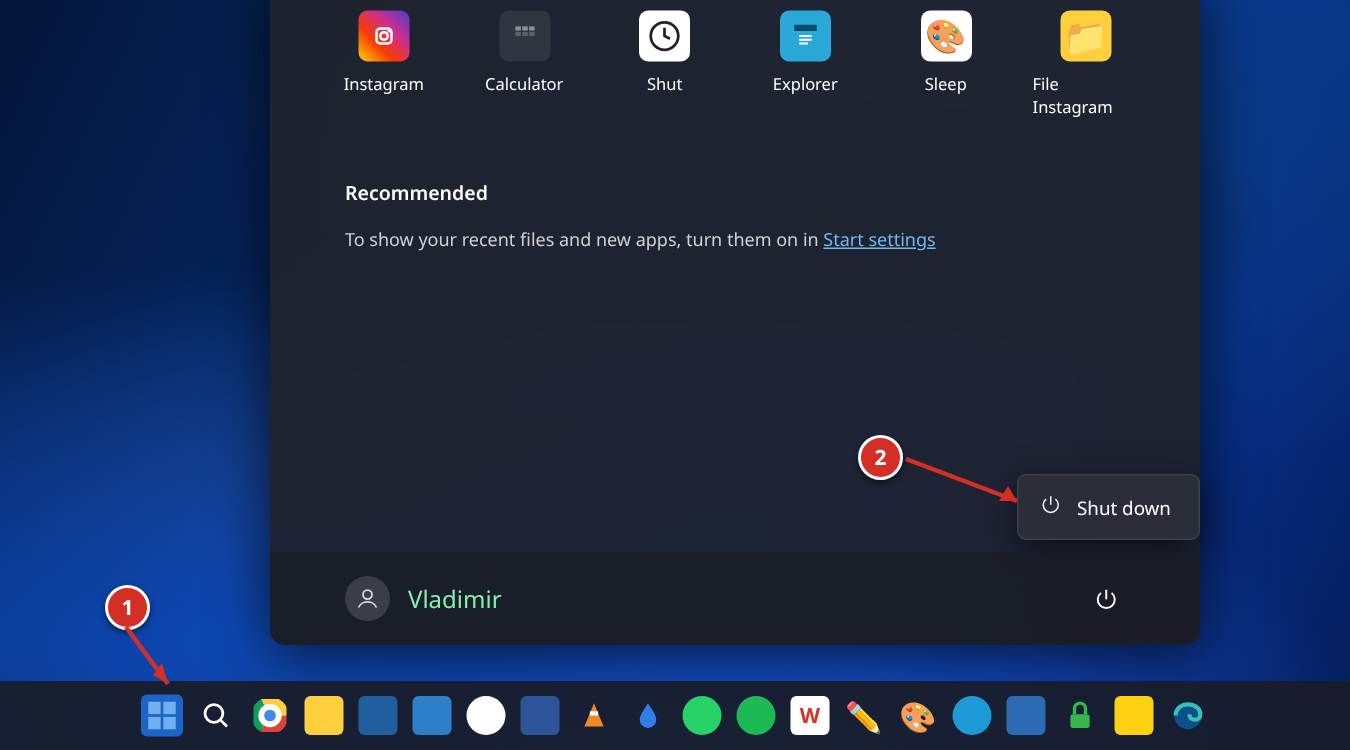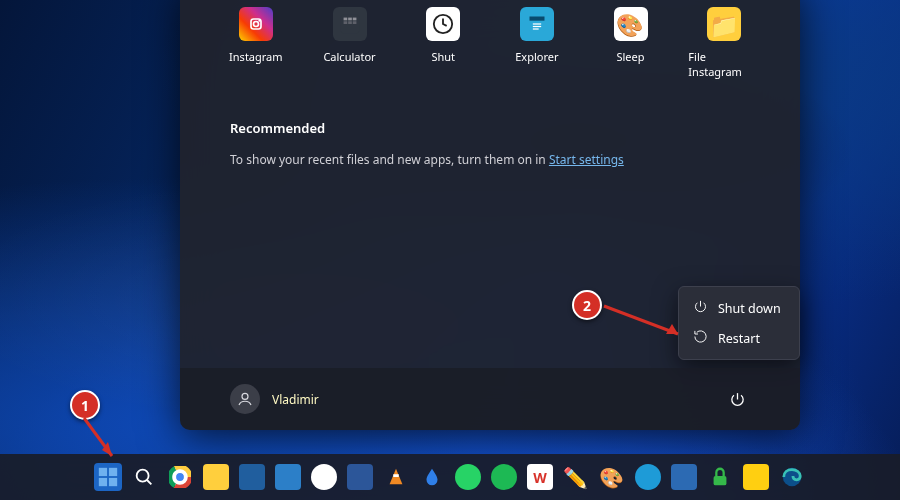--- a/index.html
+++ b/index.html
@@ -23,21 +23,21 @@
   .app-label{font-size:11px;color:#fff;}
   
   .section{padding:32px 50px 0 50px;}
   .sec-title{font-weight:600;font-size:13px;margin-bottom:14px;}
   .sec-text{font-size:12px;color:#d0d0d6;}
   .sec-text a{color:#76b7ec;text-decoration:underline;cursor:pointer;}
   
   .footer{position:absolute;bottom:0;left:0;right:0;height:62px;background:rgba(26,28,37,.75);border-bottom-left-radius:10px;border-bottom-right-radius:10px;display:flex;align-items:center;justify-content:space-between;padding:0 50px 0 50px;}
   .user{display:flex;align-items:center;gap:12px;cursor:pointer;}
   .avatar{width:30px;height:30px;border-radius:50%;background:#3b3e48;display:flex;align-items:center;justify-content:center;}
-  .username{font-size:12px;color:#fef9c3;}
+  .username{font-size:16px;color:#86efac;}
   .power-btn{width:26px;height:26px;display:flex;align-items:center;justify-content:center;cursor:pointer;}
   
   .power-menu{position:absolute;right:0px;bottom:70px;width:120px;background:#2b2e39;border:1px solid #3d404d;border-radius:6px;padding:6px 0;box-shadow:0 8px 24px rgba(0,0,0,.55);}
   .pm-item{display:flex;align-items:center;gap:10px;height:30px;padding:0 14px;font-size:12.5px;color:#fff;cursor:pointer;}
   .pm-item svg{width:15px;height:15px;flex:none;opacity:.95;}
   
   .taskbar{position:absolute;left:0;right:0;bottom:0;height:46px;background:rgba(25,28,40,.92);display:flex;align-items:center;justify-content:center;gap:8px;backdrop-filter:blur(20px);}
   .tb-item{width:28px;height:28px;border-radius:4px;display:flex;align-items:center;justify-content:center;cursor:pointer;}
   .tb-item.start-btn{background:#1c65c4;}
   .tb-item svg{width:22px;height:22px;}
@@ -122,27 +122,20 @@
   </div>
 
   <div class="power-menu" id="power-menu">
       <div class="pm-item">
         <span><svg viewBox="0 0 24 24" stroke="#fff" stroke-width="1.6" fill="none">
             <path d="M12 3v9"></path>
             <path d="M7 6a8 8 0 1 0 10 0"></path>
           </svg></span>
         <span>Shut down</span>
       </div>
-      <div class="pm-item">
-        <span><svg viewBox="0 0 24 24" stroke="#fff" stroke-width="1.6" fill="none">
-            <path d="M3 12a9 9 0 1 0 3-6.7"></path>
-            <polyline points="3 3 3 8 8 8"></polyline>
-          </svg></span>
-        <span>Restart</span>
-      </div>
     </div>
 
   <div class="footer">
     <div class="user">
       <span class="avatar">
         <svg viewBox="0 0 24 24" width="18" height="18" stroke="#d8d9df" stroke-width="1.6" fill="none">
             <circle cx="12" cy="8.5" r="4"></circle>
             <path d="M4 20c1.6-4 6-5 8-5s6.4 1 8 5"></path>
           </svg>
       </span>

